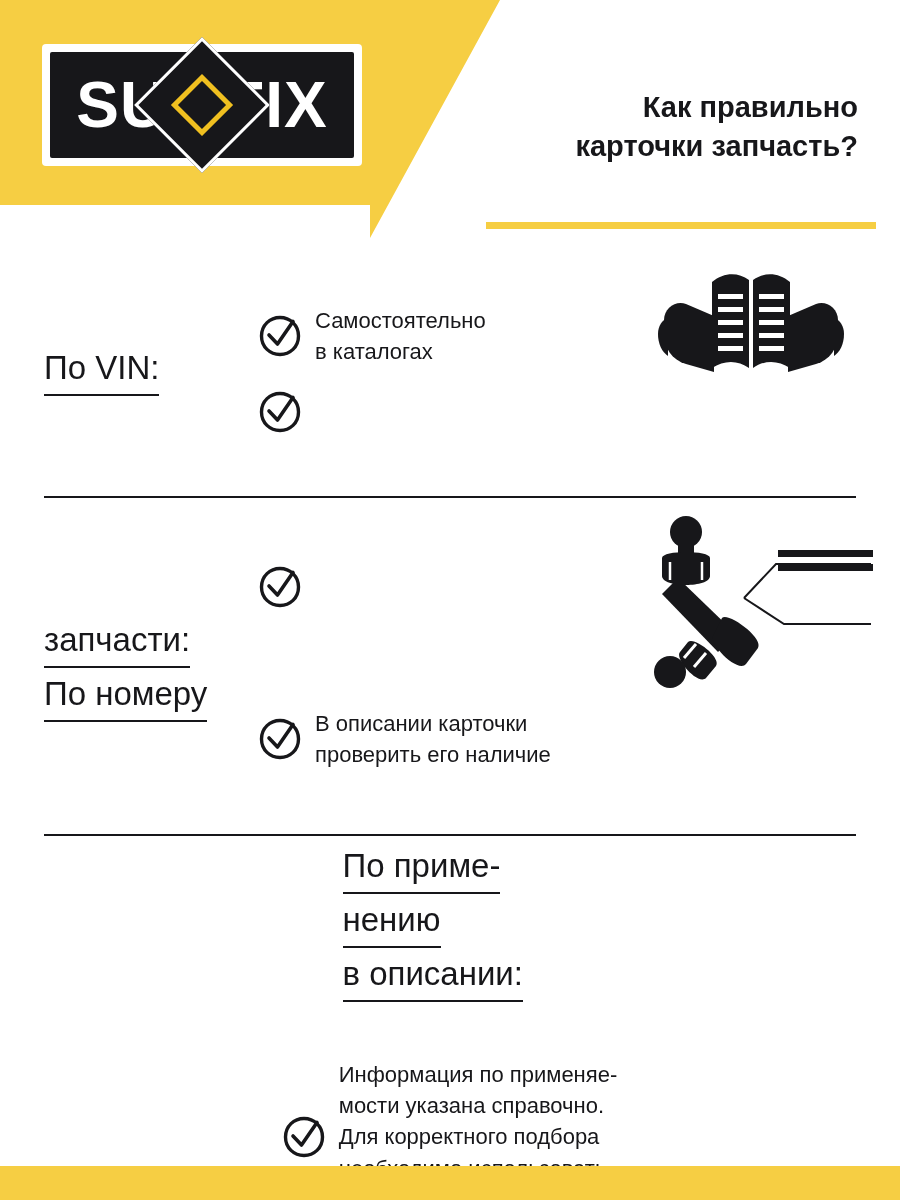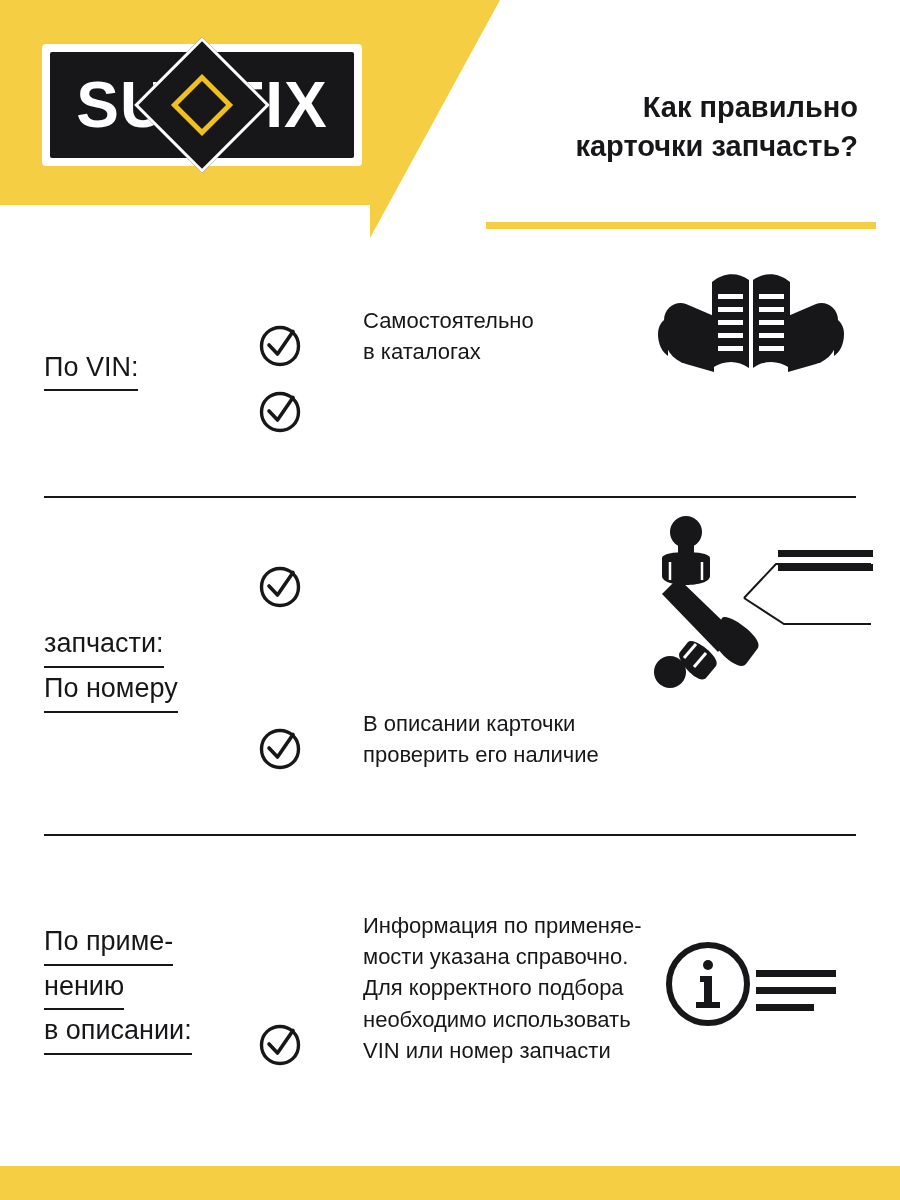--- a/index.html
+++ b/index.html
@@ -156,40 +156,39 @@
   .divider {
     height: 2px;
     background: #17171a;
     margin: 0 44px;
   }
 
   .sec-label {
     width: 215px;
     flex: 0 0 215px;
     font-family: "Liberation Sans", sans-serif;
-    font-size: 27px;
+    font-size: 33px;
     line-height: 1.55;
     color: #17171a;
     padding-top: 4px;
   }
   .sec-label span.u {
     border-bottom: 2px solid #17171a;
     display: inline-block;
     padding-bottom: 1px;
   }
 
   .sec-items {
     flex: 1 1 auto;
     padding-top: 2px;
   }
   .item {
     display: flex;
-    align-items: flex-end;
+    align-items: center;
     margin-bottom: 22px;
-    gap: 48px;
   }
   .item:last-child { margin-bottom: 0; }
   .check {
     flex: 0 0 auto;
     width: 42px;
     height: 42px;
     margin-right: 14px;
     margin-top: 2px;
   }
   .item-text {
@@ -209,21 +208,21 @@
     justify-content: center;
   }
 
   
   .sec-vin { height: 258px; align-items: center; }
   .sec-vin .sec-art { align-self: flex-start; padding-top: 22px; }
 
   .sec-num { height: 336px; align-items: center; }
   .sec-num .sec-art { align-self: flex-start; padding-top: 8px; }
 
-  .sec-app { height: 300px; align-items: center; }
+  .sec-app { height: 300px; align-items: center; flex-direction: column; }
   .sec-app .sec-art { align-self: center; padding-top: 0; }
   .sec-app .sec-items { padding-right: 0; }
 
   
   .footer {
     position: absolute;
     left: 0;
     bottom: 0;
     width: 900px;
     height: 34px;

